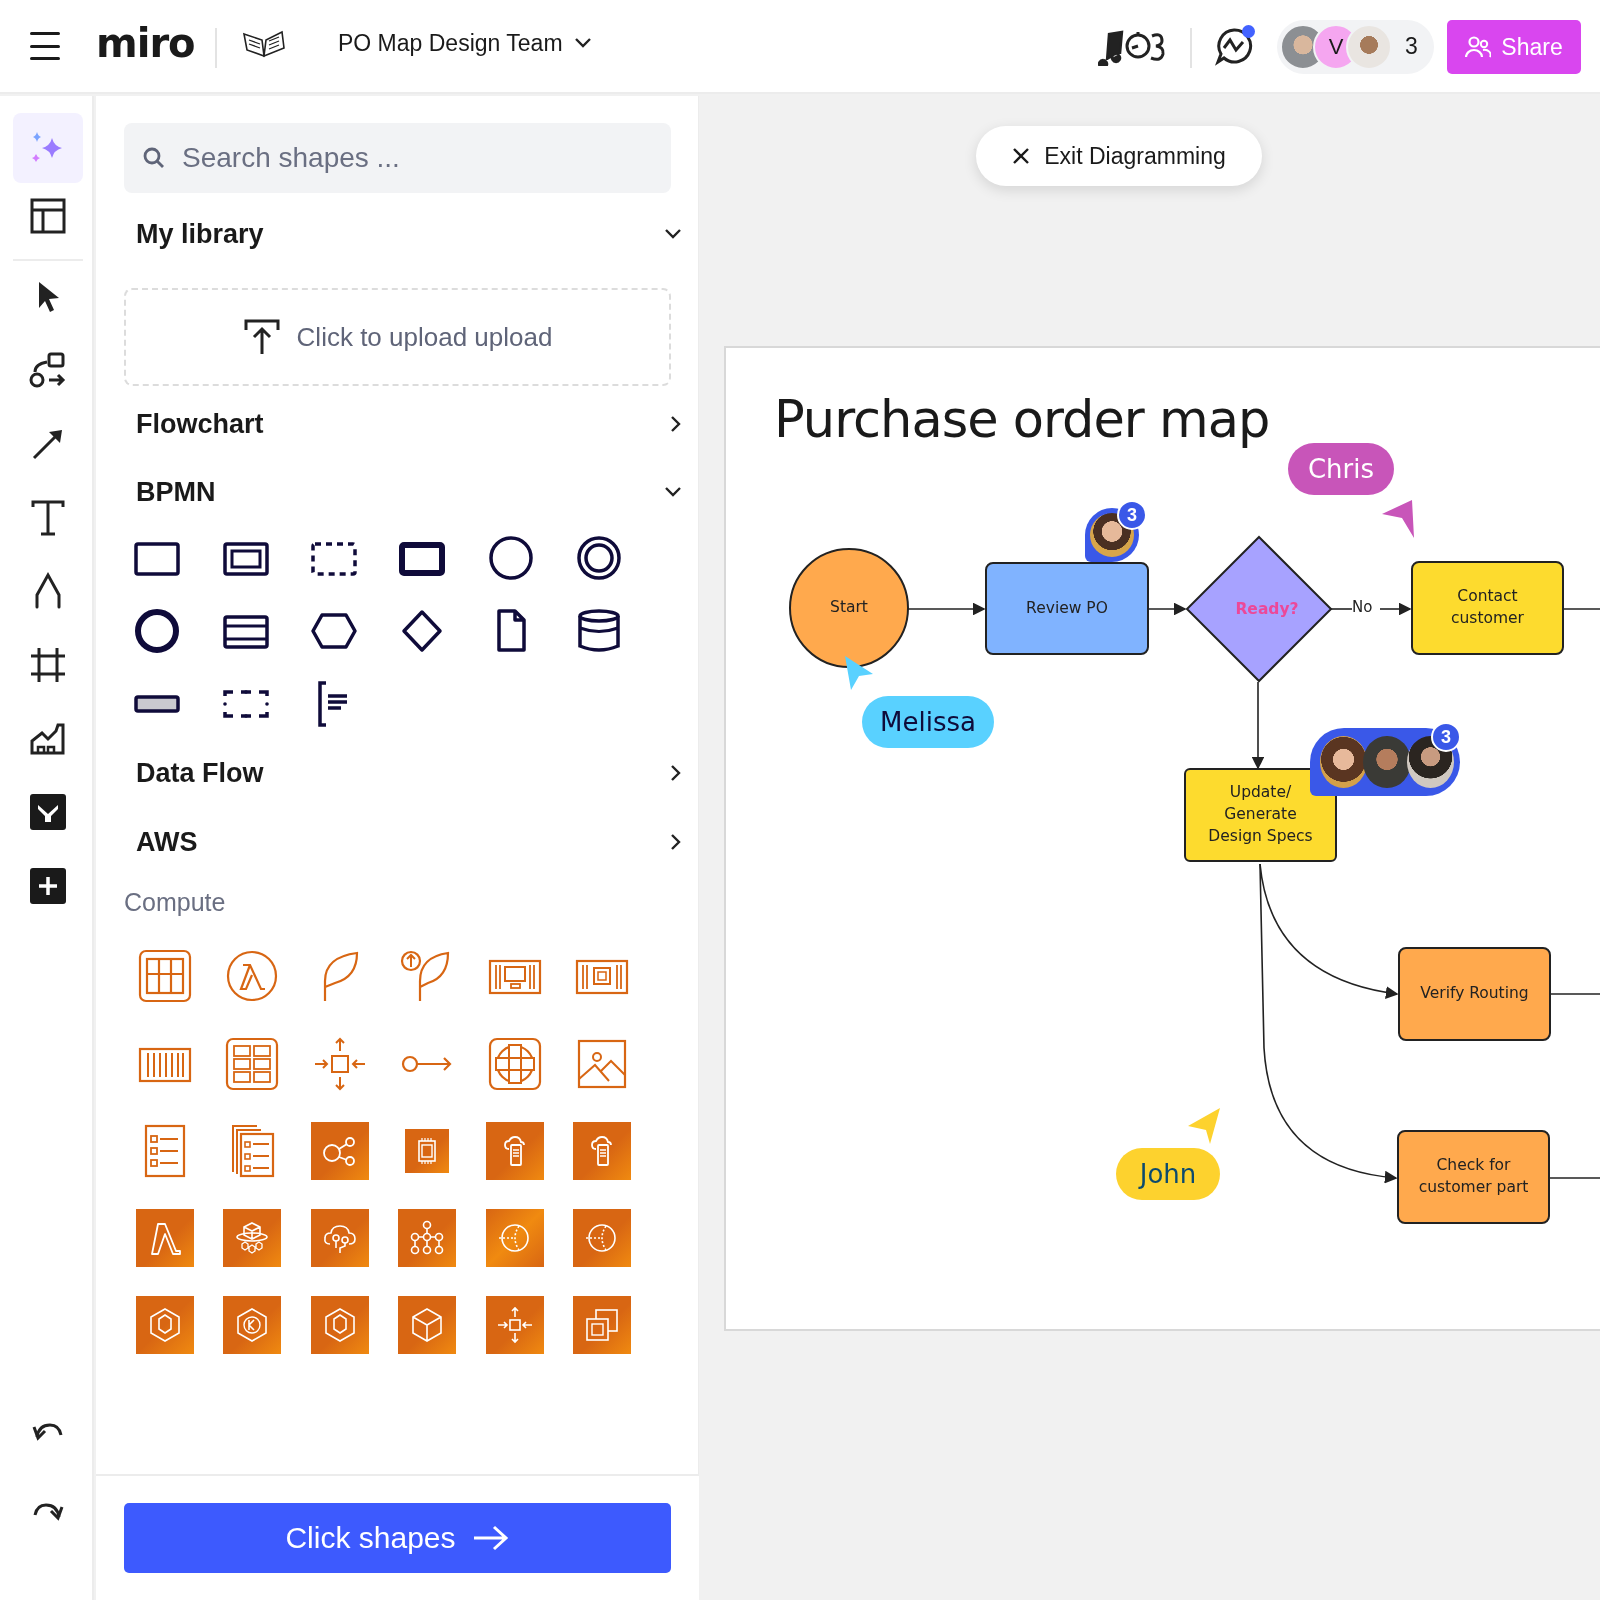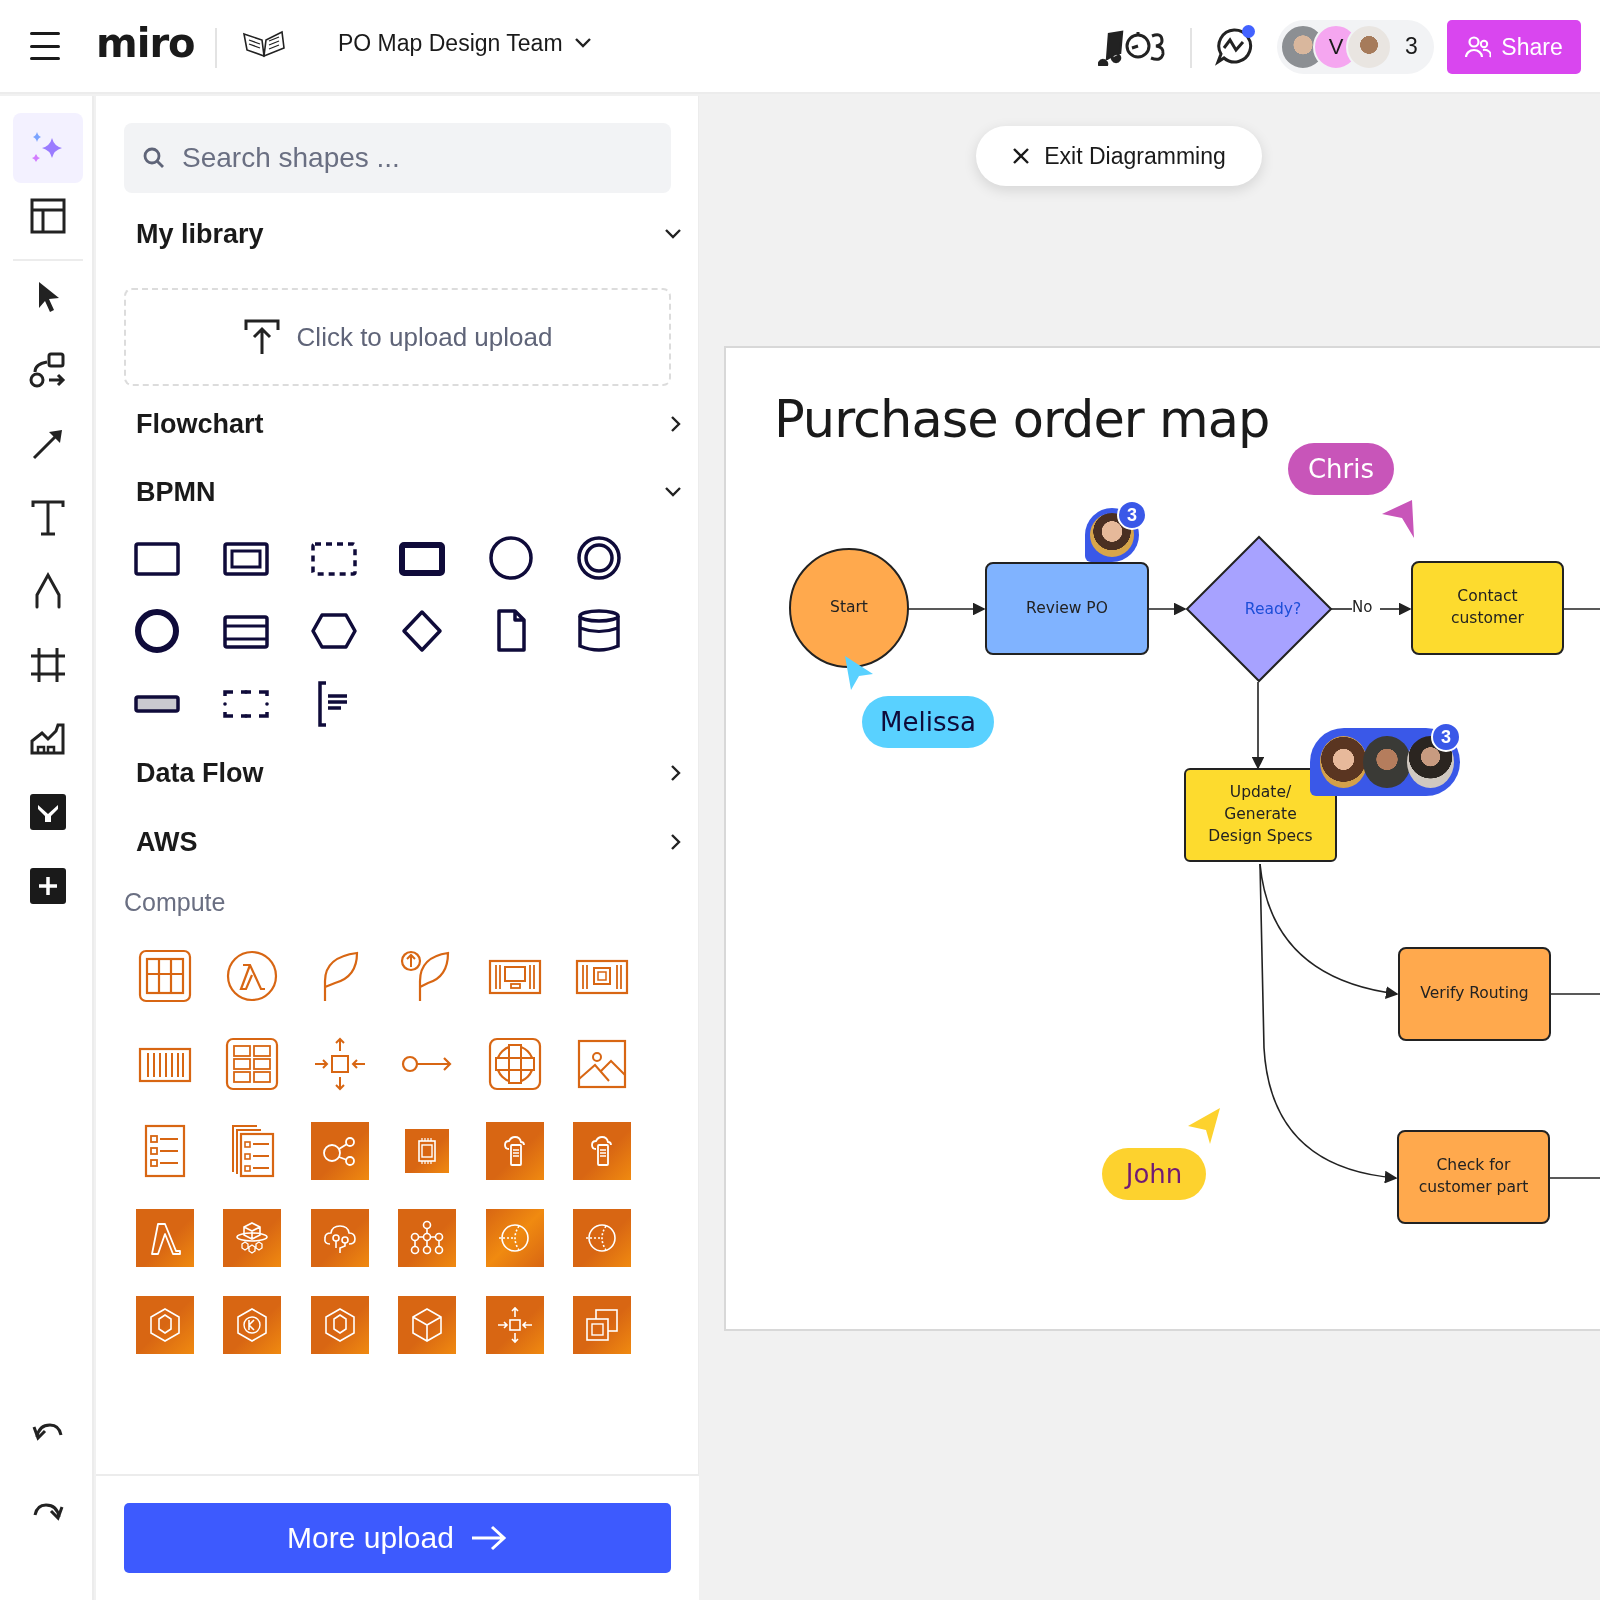--- a/index.html
+++ b/index.html
@@ -571,21 +571,21 @@
         <svg width="40" height="40" viewBox="0 0 40 40">
           <rect x="14" y="5" width="21" height="21" fill="none" stroke="#fff" stroke-width="1.6"></rect>
           <rect x="5" y="14" width="21" height="21" fill="#d86613" stroke="#fff" stroke-width="1.6"></rect>
           <rect x="10" y="19" width="11" height="11" fill="none" stroke="#fff" stroke-width="1.4"></rect>
         </svg>
       </div>
     </div>
 
   <div class="panel-foot">
     <div class="more-btn">
-      <span>More upload</span>
+      <span>Click shapes</span>
       <svg width="38" height="28" viewBox="0 0 38 28">
           <path d="M2 14 H34 M22 3 L34 14 L22 25" fill="none" stroke="#fff" stroke-width="3"></path>
         </svg>
     </div>
   </div>
 </div>
 
 <div class="canvas">
   <div class="exit-btn">
     <svg width="18" height="18" viewBox="0 0 18 18">
@@ -614,21 +614,21 @@
       <path d="M823 646 H900" stroke="#222" stroke-width="1.6"></path>
       <path d="M822 830 H900" stroke="#222" stroke-width="1.6"></path>
     </svg>
 
     <div class="node" style="left:63px;top:200px;width:120px;height:120px;border-radius:50%;background:#ffa94d;">Start</div>
     <div class="node" style="left:259px;top:214px;width:164px;height:93px;border-radius:8px;background:#80b3ff;">Review PO</div>
     <div style="position:absolute;left:459px;top:187px;width:148px;height:148px;">
       <svg width="148" height="148" viewBox="0 0 148 148" style="position:absolute;left:0;top:0;">
           <path d="M74 2 L146 74 L74 146 L2 74 Z" fill="#a7a2ff" stroke="#222" stroke-width="2"></path>
         </svg>
-      <div style="position:absolute;left:14px;top:0;width:148px;height:148px;display:flex;align-items:center;justify-content:center;font-size:15.5px;color:#1d4ed8;font-family:'DejaVu Sans',sans-serif;">Ready?</div>
+      <div style="position:absolute;left:8px;top:0;width:148px;height:148px;display:flex;align-items:center;justify-content:center;font-size:15.5px;color:#ec4899;font-family:'DejaVu Sans',sans-serif;font-weight:bold;">Ready?</div>
     </div>
     <div style="position:absolute;left:626px;top:250px;font-size:15px;color:#222;font-family:'DejaVu Sans',sans-serif;">No</div>
     <div class="node" style="left:685px;top:213px;width:153px;height:94px;border-radius:8px;background:#fddb2e;padding:0 18px;">Contact customer</div>
     <div class="node" style="left:458px;top:420px;width:153px;height:94px;border-radius:6px;background:#fddb2e;padding:0 10px;">Update/ Generate Design Specs</div>
     <div class="node" style="left:672px;top:599px;width:153px;height:94px;border-radius:8px;background:#ffa94d;">Verify Routing</div>
     <div class="node" style="left:671px;top:782px;width:153px;height:94px;border-radius:8px;background:#ffa94d;padding:0 14px;">Check for customer part</div>
 
     <div class="comment-bubble" style="left:359px;top:160px;width:54px;height:54px;border-radius:27px 27px 27px 6px;">
       <div class="face" style="background:radial-gradient(circle at 50% 42%,#e6b99a 0 30%,#4a2f22 31% 55%,#d8a54a 56% 100%);"></div>
     </div>
@@ -647,15 +647,15 @@
     <div class="cursor-label" style="left:136px;top:348px;width:132px;background:#59d1ff;color:#0f0b3a;">Melissa</div>
 
     <div class="cursor-label" style="left:562px;top:95px;width:106px;background:#c855b9;color:#fff;">Chris</div>
     <svg style="position:absolute;left:654px;top:150px;" width="36" height="40" viewBox="0 0 36 40">
         <path d="M2 16 L32 2 L34 40 L22 20 Z" fill="#c855b9"></path>
       </svg>
 
     <svg style="position:absolute;left:460px;top:758px;" width="36" height="40" viewBox="0 0 36 40">
         <path d="M2 20 L34 2 L24 38 L20 24 Z" fill="#fdd22e"></path>
       </svg>
-    <div class="cursor-label" style="left:376px;top:800px;width:104px;background:#fdd22e;color:#701a75;">John</div>
+    <div class="cursor-label" style="left:390px;top:800px;width:104px;background:#fdd22e;color:#0c4a6e;">John</div>
   </div>
 </div>
 
 </body></html>

